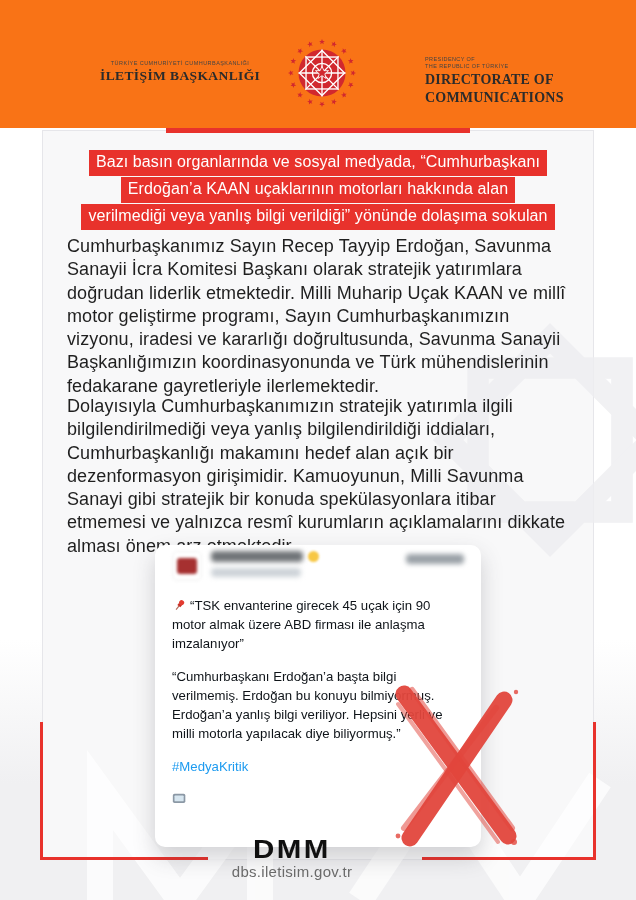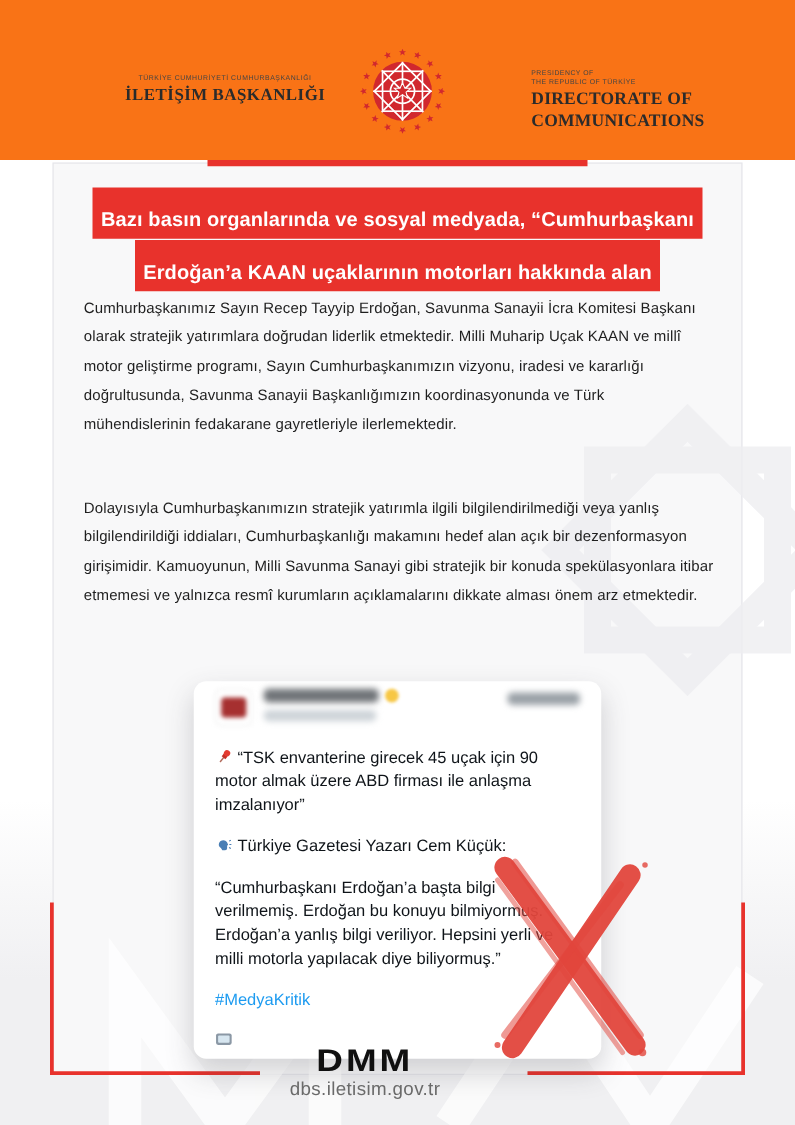--- a/index.html
+++ b/index.html
@@ -32,24 +32,24 @@
   .watermark{position:absolute;z-index:1;pointer-events:none;}
   .accent{position:absolute;background:var(--red);z-index:2;}
   .accent-top{left:166px;top:127px;width:304px;height:6px;}
   .accent-left{left:40px;top:722px;width:3px;height:138px;}
   .accent-right{left:593px;top:722px;width:3px;height:138px;}
   .accent-bl{left:40px;top:857px;width:168px;height:3px;}
   .accent-br{left:422px;top:857px;width:174px;height:3px;}
   
   .headline{position:absolute;left:58px;width:520px;top:150px;text-align:center;z-index:3;}
   .hl-line{display:block;line-height:22px;margin-bottom:1px;}
-  .hl-box{display:inline-block;background:var(--red);color:#fff;font-weight:700;
-    font-size:16px;letter-spacing:.1px;padding:16px 7px 3px 7px;}
-  
-  .para{position:absolute;left:67px;width:505px;font-size:12px;line-height:23.3px;
+  .hl-box{display:inline-block;background:var(--red);color:#fff;font-weight:400;
+    font-size:16px;letter-spacing:.1px;padding:1px 7px 3px 7px;}
+  
+  .para{position:absolute;left:67px;width:505px;font-size:18px;line-height:23.3px;
     color:var(--ink);letter-spacing:.1px;z-index:3;}
   .para1{top:235px;}
   .para2{top:395px;}
   
   .tweet-card{position:absolute;left:155px;top:545px;width:326px;height:302px;
     background:#fff;border-radius:10px;box-shadow:0 10px 22px rgba(60,60,70,.22);
     padding:6px 17px;box-sizing:border-box;z-index:4;}
   .tw-header{display:flex;align-items:flex-start;margin-bottom:15px;}
   .tw-avatar{width:28px;height:28px;border-radius:5px;background:#fff;border:1px solid #eee;
     position:relative;overflow:hidden;filter:blur(1.5px);}
@@ -142,20 +142,21 @@
 
 <div class="accent accent-top"></div>
 <div class="accent accent-left"></div>
 <div class="accent accent-right"></div>
 <div class="accent accent-bl"></div>
 <div class="accent accent-br"></div>
 
 <div class="headline">
   <span class="hl-line"><span class="hl-box">Bazı basın organlarında ve sosyal medyada, “Cumhurbaşkanı</span></span>
   <span class="hl-line"><span class="hl-box">Erdoğan’a KAAN uçaklarının motorları hakkında alan</span></span>
+  <span class="hl-line"><span class="hl-box">verilmediği veya yanlış bilgi verildiği” yönünde dolaşıma sokulan</span></span>
 </div>
 
 <div class="para para1">Cumhurbaşkanımız Sayın Recep Tayyip Erdoğan, Savunma Sanayii İcra Komitesi Başkanı olarak stratejik yatırımlara doğrudan liderlik etmektedir. Milli Muharip Uçak KAAN ve millî motor geliştirme programı, Sayın Cumhurbaşkanımızın vizyonu, iradesi ve kararlığı doğrultusunda, Savunma Sanayii Başkanlığımızın koordinasyonunda ve Türk mühendislerinin fedakarane gayretleriyle ilerlemektedir.</div>
 <div class="para para2">Dolayısıyla Cumhurbaşkanımızın stratejik yatırımla ilgili bilgilendirilmediği veya yanlış bilgilendirildiği iddiaları, Cumhurbaşkanlığı makamını hedef alan açık bir dezenformasyon girişimidir. Kamuoyunun, Milli Savunma Sanayi gibi stratejik bir konuda spekülasyonlara itibar etmemesi ve yalnızca resmî kurumların açıklamalarını dikkate alması önem arz etmektedir.</div>
 
 <div class="tweet-card">
   <div class="tw-header">
     <div class="tw-avatar">
         <div class="blob"></div>
       </div>
@@ -172,28 +173,20 @@
   <div class="tw-text tw-block">
     <svg class="tw-icon" viewBox="0 0 16 16">
       <g transform="rotate(38 8 8)">
         <rect x="7.1" y="8.6" width="1.4" height="6" fill="#b26a5b"></rect>
         <rect x="5.6" y="5.8" width="4.6" height="3.4" fill="#c62f26"></rect>
         <circle cx="7.9" cy="3.6" r="3.1" fill="#e33b30"></circle>
       </g>
     </svg><span>“TSK envanterine girecek 45 uçak için 90 motor almak üzere ABD firması ile anlaşma imzalanıyor”</span>
   </div>
 
-  <div class="tw-text tw-block">
-    <svg class="tw-icon" viewBox="0 0 16 16">
-      <path d="M2.5 7a4.5 4.5 0 0 1 8-2.6l1.2 2.8-1 .9v2.4a2 2 0 0 1-2 2H6l-1.4-2.2C3.2 9.8 2.5 8.6 2.5 7z" fill="#4a7fb5"></path>
-      <g stroke="#4a7fb5" stroke-width="1" fill="none">
-        <path d="M12.6 3.6l1.8-.9M12.9 6.8h2M12.6 9.8l1.8 1"></path>
-      </g>
-    </svg><span>Türkiye Gazetesi Yazarı Cem Küçük:</span>
-  </div>
 
   <div class="tw-text tw-block">“Cumhurbaşkanı Erdoğan’a başta bilgi verilmemiş. Erdoğan bu konuyu bilmiyormuş. Erdoğan’a yanlış bilgi veriliyor. Hepsini yerli ve milli motorla yapılacak diye biliyormuş.”</div>
 
   <div class="tw-text" style="margin-bottom:12px;">
     <span class="tw-link">#MedyaKritik</span>
   </div>
 
   <div class="tw-text">
     <svg class="tw-icon" viewBox="0 0 18 14">
       <rect x="1" y="2.5" width="15" height="11" rx="2" fill="#8b98a5"></rect>

